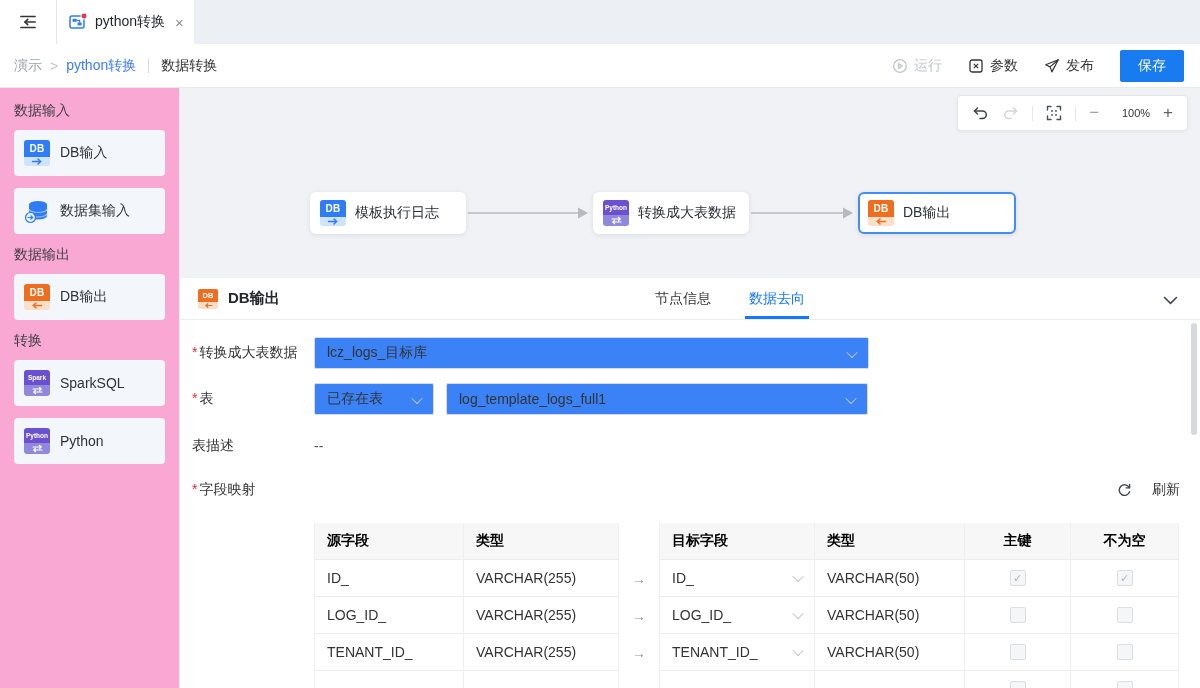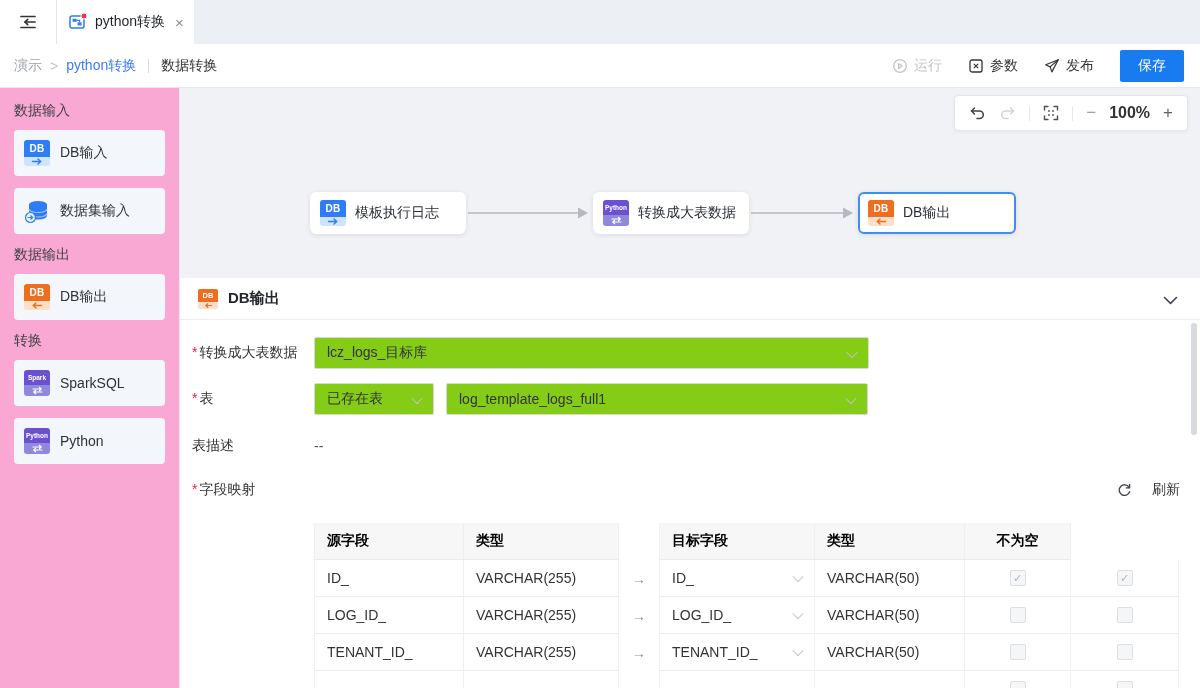--- a/index.html
+++ b/index.html
@@ -41,21 +41,21 @@
   .edges { position:absolute; inset:0; pointer-events:none; }
   .node { position:absolute; top:104px; height:42px; background:#fff; border-radius:6px; box-shadow:0 1px 5px rgba(20,30,60,.10); display:flex; align-items:center; gap:9px; padding:0 14px 0 10px; cursor:pointer; }
   .node.selected { border:2px solid #3f8ef7; padding:0 12px 0 8px; }
   .node .nlabel { white-space:nowrap; color:#2b2f36; }
 
   .ztools { position:absolute; top:7px; right:12px; height:36px; background:#fff; border:1px solid #e4e6ea; border-radius:4px; box-shadow:0 1px 4px rgba(0,0,0,.06); display:flex; align-items:center; gap:13px; padding:0 14px; z-index:5; }
   .zt-sep { width:1px; height:15px; background:#e6e8eb; }
   .zt-btn { display:flex; align-items:center; justify-content:center; cursor:pointer; background:none; border:none; padding:0; font-family:inherit; }
   .zt-minus { color:#9aa0a6; font-size:17px; }
   .zt-plus { color:#5f6368; font-size:17px; }
-  .zt-level { color:#333; font-size:16px; min-width:38px; text-align:right;font-weight:bold; }
+  .zt-level { color:#333; font-size:11px; min-width:38px; text-align:right; }
 
   
   .dbicon { width:26px; height:26px; border-radius:3px; overflow:hidden; display:flex; flex-direction:column; flex:0 0 auto; }
   .dbicon .top { flex:1; display:flex; align-items:center; justify-content:center; color:#fff; font-size:10px; font-weight:bold; letter-spacing:.2px; }
   .dbicon .bot { height:9px; display:flex; align-items:center; justify-content:center; }
   .dbicon.blue .top { background:#2e7cf6; } .dbicon.blue .bot { background:#cfe3fd; }
   .dbicon.orange .top { background:#ee6d1e; } .dbicon.orange .bot { background:#fbdfc9; }
   .dbicon.small { width:20px; height:20px; border-radius:2px; } .dbicon.small .top { font-size:7.5px; } .dbicon.small .bot { height:7px; }
   .pxicon { width:26px; height:26px; border-radius:3px; overflow:hidden; display:flex; flex-direction:column; flex:0 0 auto; }
   .pxicon .top { flex:1; background:#6b50d1; color:#fff; font-size:6.5px; font-weight:bold; display:flex; align-items:center; justify-content:center; }
@@ -68,21 +68,21 @@
   .ptabs { position:absolute; left:475px; top:0; height:100%; display:flex; gap:38px; }
   .ptab { position:relative; display:flex; align-items:center; cursor:pointer; color:#343434; }
   .ptab.active { color:#1677ff; }
   .ptab.active::after { content:""; position:absolute; left:-4px; right:-4px; bottom:0; height:3px; background:#1677ff; }
   .phead-chevron { position:absolute; right:22px; top:14px; cursor:pointer; }
 
   .pform { padding:17px 20px 0 12px; }
   .frow { display:flex; align-items:center; }
   .flabel { width:122px; flex:0 0 auto; color:#333; }
   .star { color:#f5222d; margin-right:2px; }
-  .select { position:relative; height:32px; border:1px solid #d9d9d9; border-radius:2px; display:flex; align-items:center; padding:0 28px 0 12px; color:#333; cursor:pointer; background:#84cc16; }
+  .select { position:relative; height:32px; border:1px solid #d9d9d9; border-radius:2px; display:flex; align-items:center; padding:0 28px 0 12px; color:#333; cursor:pointer; background:#3b82f6; }
   .chev { width:8px; height:8px; border-right:1.4px solid #c0c4cc; border-bottom:1.4px solid #c0c4cc; transform:rotate(45deg) translate(-1px,-1px); flex:0 0 auto; }
   .select .chev { position:absolute; right:12px; top:12px; }
   .desc-val { color:#55595f; }
   .refresh { margin-left:auto; display:flex; align-items:center; gap:20px; cursor:pointer; color:#343434; }
 
   
   .mapgrid { margin-left:122px; margin-top:0; }
   .map-row { display:grid; grid-template-columns:150px 155px 40px 156px 150px 106px 108px; }
   .mcell { height:37px; display:flex; align-items:center; padding:0 12px; border-bottom:1px solid #ebedf0; border-right:1px solid #efeff2; color:#333; overflow:hidden; white-space:nowrap; }
   .c-src { border-left:1px solid #efeff2; }
@@ -305,20 +305,24 @@
         <div class="phead">
           <span class="dbicon orange small">
             <span class="top">DB</span>
             <span class="bot">
                 <svg width="9" height="5" viewBox="0 0 12 7" fill="none" stroke="#ee6d1e" stroke-width="1.6" stroke-linecap="round">
                   <path d="M10.5 3.5 H2.5 M5 1 L2.3 3.5 L5 6"></path>
                 </svg>
               </span>
           </span>
           <span class="ptitle">DB输出</span>
+          <div class="ptabs">
+            <span class="ptab">节点信息</span>
+            <span class="ptab active">数据去向</span>
+          </div>
           <span class="phead-chevron">
             <svg width="15" height="9" viewBox="0 0 15 9" fill="none" stroke="#3f4654" stroke-width="1.6" stroke-linecap="round" stroke-linejoin="round">
                 <path d="M1.5 1.5 L7.5 7.3 L13.5 1.5"></path>
               </svg>
           </span>
         </div>
 
         <div class="pform">
           <div class="frow" style="margin-bottom:14px;">
             <span class="flabel"><span class="star">*</span><span>转换成大表数据</span></span>
@@ -356,20 +360,21 @@
             </span>
           </div>
 
           <div class="mapgrid">
             <div class="map-row head">
               <div class="mcell c-src">源字段</div>
               <div class="mcell c-stype">类型</div>
               <div class="mcell c-arrow"></div>
               <div class="mcell c-tgt" style="justify-content:flex-start; cursor:default;">目标字段</div>
               <div class="mcell c-ttype">类型</div>
+              <div class="mcell c-pk">主键</div>
               <div class="mcell c-nn">不为空</div>
             </div>
             <div>
   <div class="map-row">
     <div class="mcell c-src">
                     <span class="src-text">ID_</span>
                   </div>
     <div class="mcell c-stype">
                     <span class="stype-text">VARCHAR(255)</span>
                   </div>

